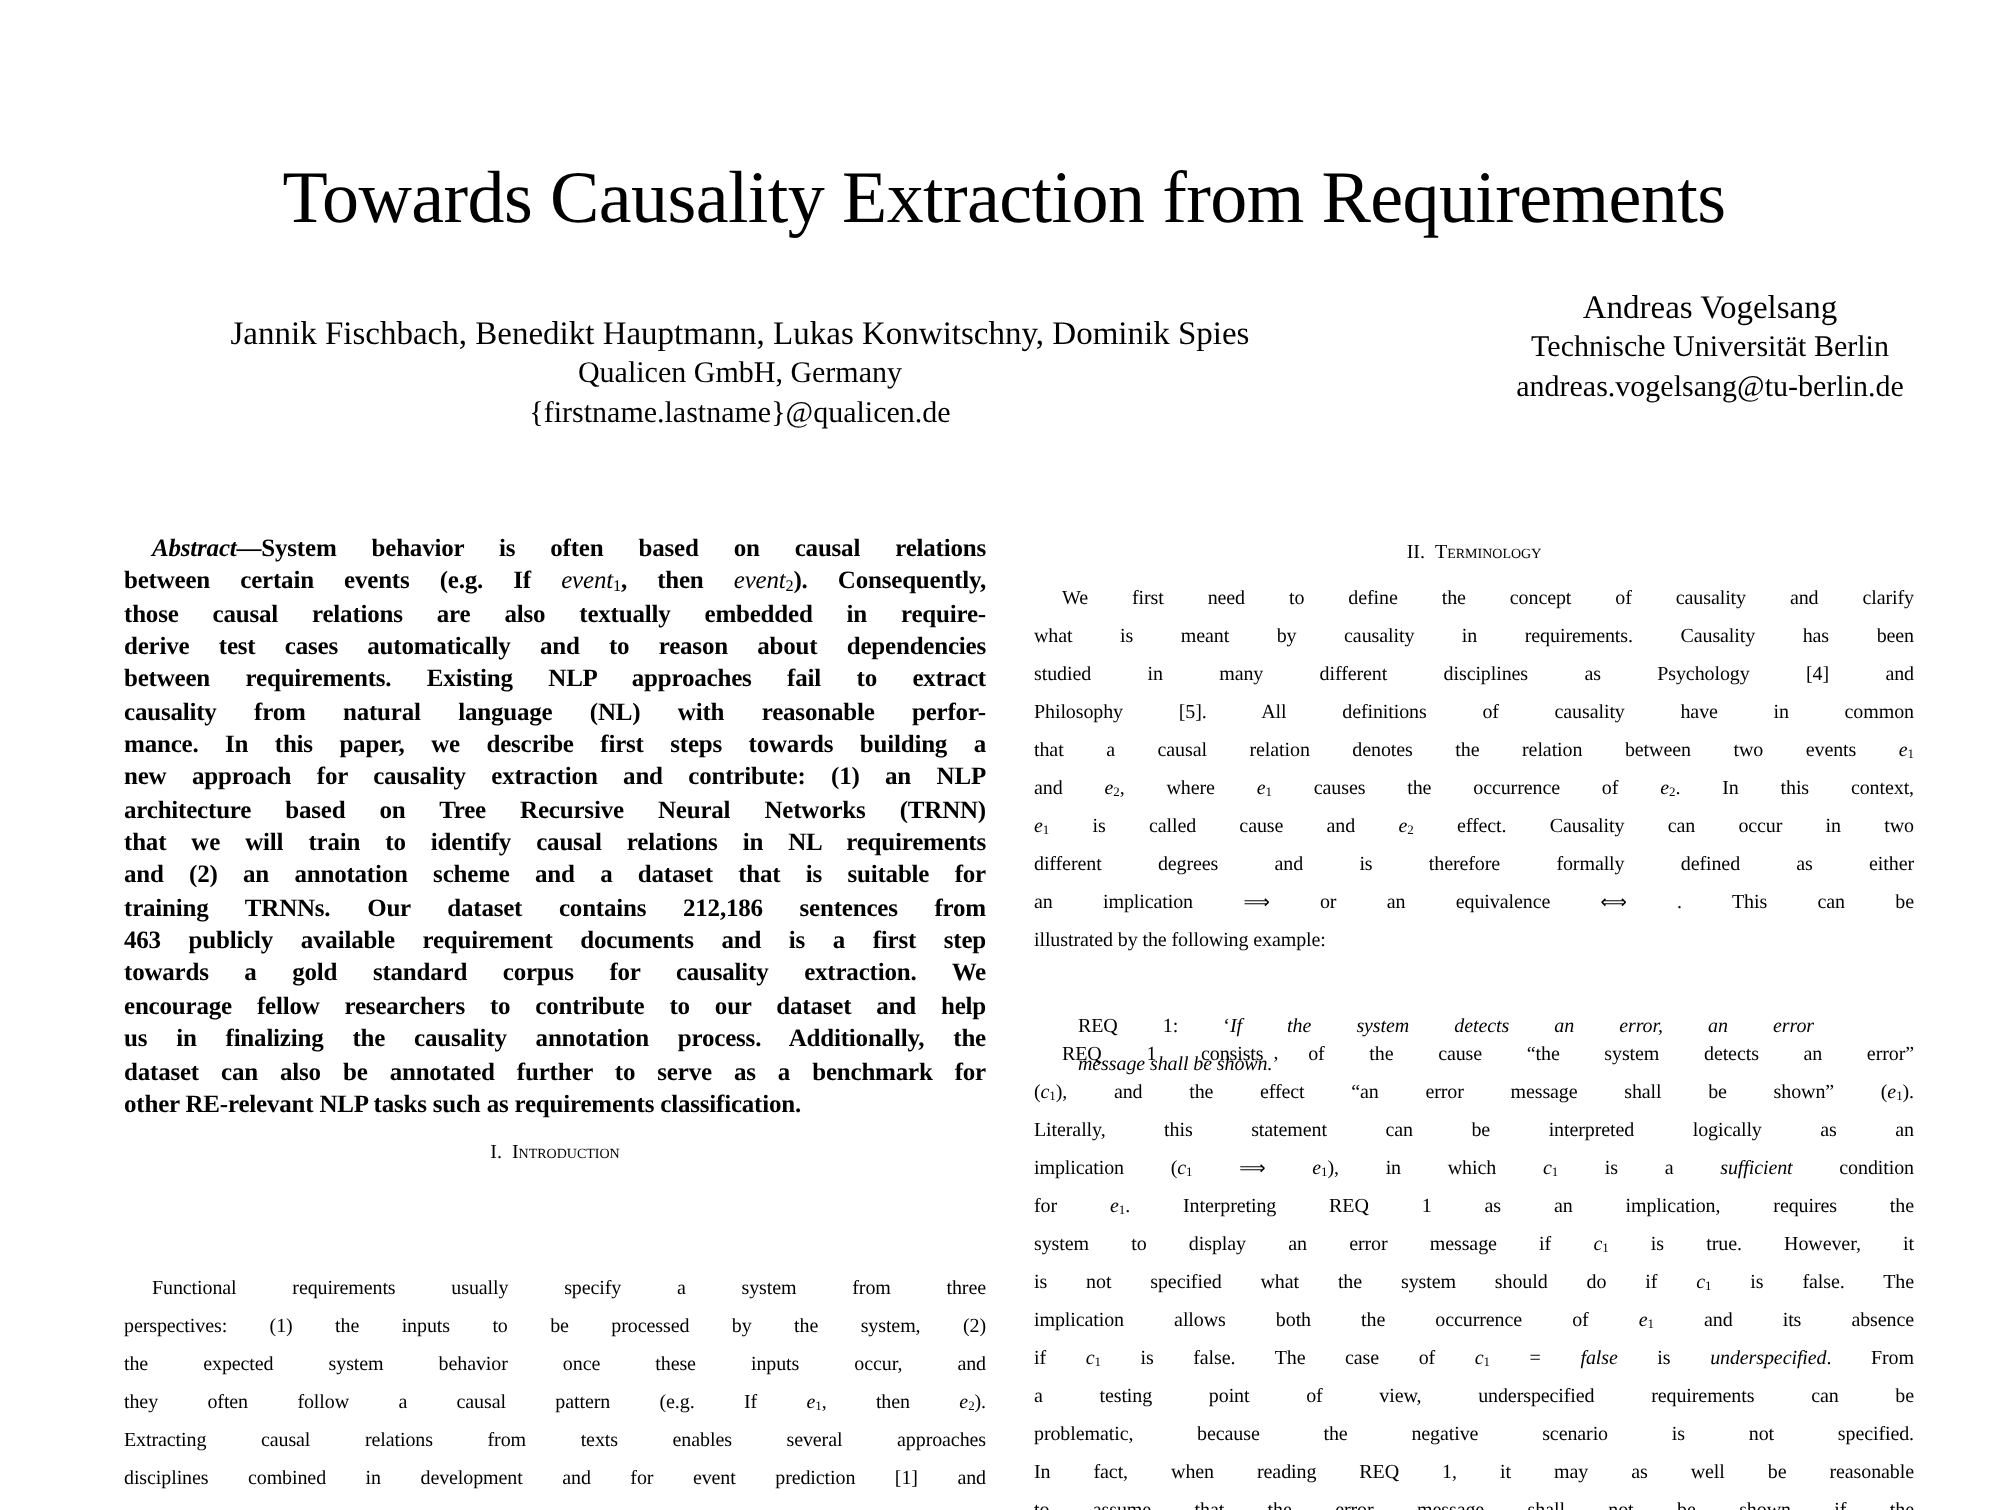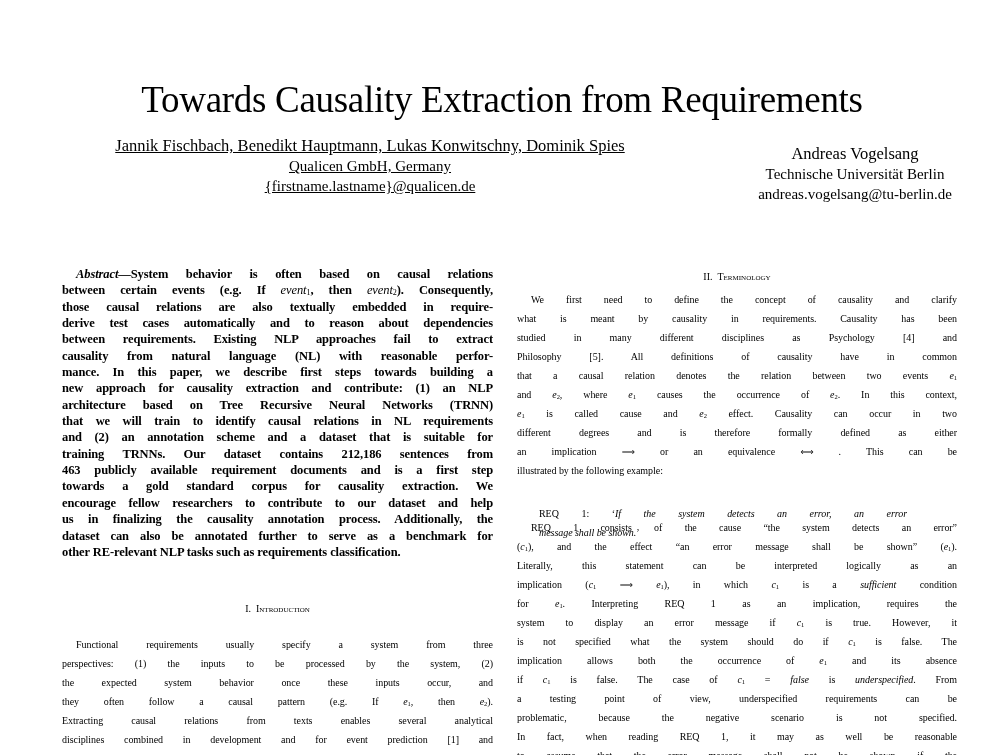--- a/index.html
+++ b/index.html
@@ -18,38 +18,38 @@
     left: 0; top: 80px; width: 1004px;
     text-align: center;
     font-size: 37px;
     line-height: 40px;
     letter-spacing: -0.3px;
   }
 
   .auth-block { text-align: center; }
   .auth-name { font-size: 16.5px; line-height: 20px; }
   .auth-line { font-size: 15px;   line-height: 20px; }
-  #auth-left  { left: 70px;  top: 136px; width: 600px; text-decoration: underline; }
+  #auth-left  { left: 70px;  top: 157px; width: 600px; }
   #auth-right { left: 735px; top: 144px; width: 240px; }
 
   #abstract {
     left: 62px; top: 266px; width: 431px;
     font-weight: bold;
     font-size: 12.5px;
     letter-spacing: -0.1px;
   }
   #abstract .line { height: 16.35px; line-height: 16.35px; }
 
   .sec-head {
     text-align: center;
     font-variant: small-caps;
     font-size: 10px;
     line-height: 17px;
   }
-  #intro-head { left: 62px;  top: 600px; width: 431px; }
+  #intro-head { left: 62px;  top: 568px; width: 431px; }
   #term-head  { left: 517px; top: 268px; width: 440px; }
 
   .body-par { font-size: 10px; letter-spacing: -0.05px; }
   .body-par .line { height: 19px; line-height: 19px; }
   #intro-para { left: 62px;  top: 635px; width: 431px; }
   #term-para1 { left: 517px; top: 290px; width: 440px; }
   #req-block  { left: 539px; top: 504px; width: 368px; }
   #term-para2 { left: 517px; top: 518px; width: 440px; }
 
   .line { overflow: hidden; text-align: justify; }
@@ -99,21 +99,21 @@
     <div class="line">other RE-relevant NLP tasks such as requirements classification.</div>
   </div>
 
 <div id="intro-head" class="abs sec-head">I.&nbsp;&nbsp;Introduction</div>
 
 <div id="intro-para" class="abs body-par indent-first">
     <div class="line j">Functional requirements usually specify a system from three</div>
     <div class="line j">perspectives: (1) the inputs to be processed by the system, (2)</div>
     <div class="line j">the expected system behavior once these inputs occur, and</div>
     <div class="line j">they often follow a causal pattern (e.g. If <span class="m">e<sub>1</sub></span>, then <span class="m">e<sub>2</sub></span>).</div>
-    <div class="line j">Extracting causal relations from texts enables several analytical</div>
+    <div class="line j">Extracting causal relations from texts enables several approaches</div>
     <div class="line j">disciplines combined in development and for event prediction [1] and</div>
   </div>
 
 <div id="term-head" class="abs sec-head">II.&nbsp;&nbsp;Terminology</div>
 
 <div id="term-para1" class="abs body-par indent-first">
     <div class="line j">We first need to define the concept of causality and clarify</div>
     <div class="line j">what is meant by causality in requirements. Causality has been</div>
     <div class="line j">studied in many different disciplines as Psychology [4] and</div>
     <div class="line j">Philosophy [5]. All definitions of causality have in common</div>

